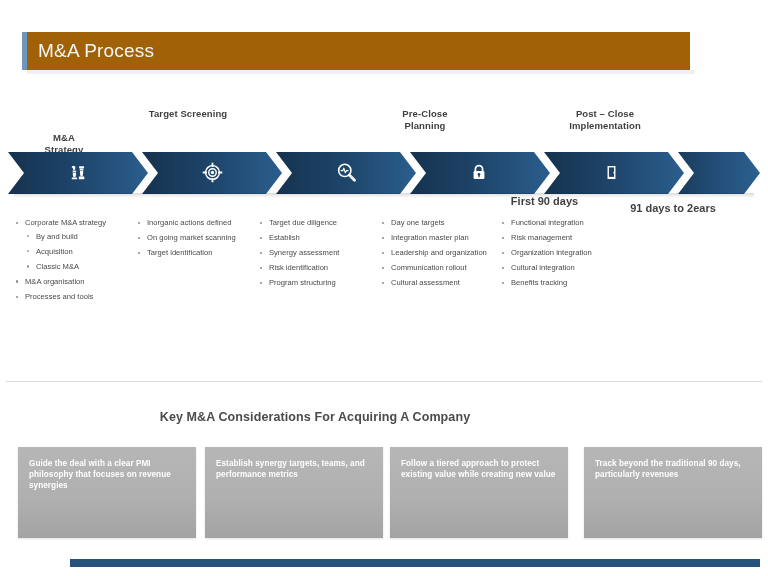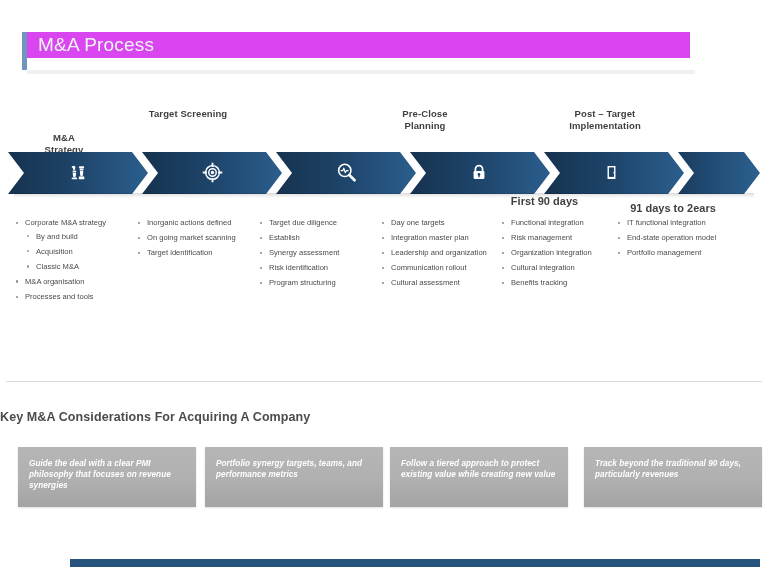--- a/index.html
+++ b/index.html
@@ -8,22 +8,22 @@
     background:#ffffff;
     font-family:"Liberation Sans", sans-serif;
     color:#3a3a3a;
     overflow:hidden;
     position:relative;
   }
   .slide{position:absolute;inset:0;}
 
   
   .titlebar{
-    position:absolute;left:22px;top:32px;width:668px;height:26px;
-    background:#d946ef;
+    position:absolute;left:22px;top:32px;width:668px;height:38px;
+    background:#a16207;
     display:flex;align-items:center;
   }
   .titlebar-accent{
     position:absolute;left:22px;top:32px;width:5px;height:38px;
     background:#6f95bd;
   }
   .titlebar-shadow{
     position:absolute;left:27px;top:70px;width:668px;height:4px;
     background:#eef1f4;
   }
@@ -102,30 +102,30 @@
 
   
   .divider{
     position:absolute;left:6px;top:381px;width:756px;height:1px;
     background:#d8dcdf;
   }
 
   
   .section-title{
     position:absolute;left:0;top:410px;width:630px;
+    text-align:center;
     font-size:12.5px;font-weight:bold;color:#4b4b4b;
     letter-spacing:.1px;
   }
 
   .cards{position:absolute;left:0;top:447px;width:768px;height:82px;}
   .card{
-    position:absolute;top:0;height:60px;
+    position:absolute;top:0;height:91px;
     background:linear-gradient(to bottom,#b6b6b6 0%,#b0b0b0 55%,#a3a3a3 100%);
     box-shadow:0 1px 2px rgba(0,0,0,.12);
-    font-style:italic;
   }
   .card-text{
     position:absolute;left:11px;top:11px;right:10px;
     color:#ffffff;
     font-size:8.2px;
     font-weight:bold;
     line-height:11px;
     letter-spacing:.05px;
   }
 
@@ -152,21 +152,21 @@
       <div>Strategy</div>
     </div>
     <div class="phase-head" style="left:130px;width:116px;">
       <div>Target Screening</div>
     </div>
     <div class="phase-head" style="left:370px;width:110px;">
       <div>Pre-Close</div>
       <div>Planning</div>
     </div>
     <div class="phase-head" style="left:520px;width:170px;">
-      <div>Post – Target</div>
+      <div>Post – Close</div>
       <div>Implementation</div>
     </div>
   </div>
 
   <div class="chevron-band">
 
     <div class="chev" style="left:0px;width:140px;
          background:linear-gradient(to right,#16334f 0%,#1d4368 45%,#2b5e8d 100%);
          clip-path:polygon(0 0, 124px 0, 140px 50%, 124px 100%, 0 100%, 16px 50%);">
       <div class="chev-inner">
@@ -311,39 +311,32 @@
     <div class="col" style="left:500px;width:104px;">
       <ul class="bl">
         <li><span>Functional integration</span></li>
         <li><span>Risk management</span></li>
         <li><span>Organization integration</span></li>
         <li><span>Cultural integration</span></li>
         <li><span>Benefits tracking</span></li>
       </ul>
     </div>
 
-    <div class="col" style="left:616px;width:104px;">
-      <ul class="bl">
-        <li><span>IT functional integration</span></li>
-        <li><span>End-state operation model</span></li>
-        <li><span>Portfolio management</span></li>
-      </ul>
-    </div>
   </div>
 
   <div class="divider"></div>
 
   <div class="section-title">Key M&amp;A Considerations For Acquiring A Company</div>
 
   <div class="cards">
     <div class="card" style="left:18px;width:178px;">
       <div class="card-text">Guide  the deal with a clear PMI philosophy  that focuses on revenue synergies</div>
     </div>
     <div class="card" style="left:205px;width:178px;">
-      <div class="card-text">Portfolio  synergy targets, teams, and performance metrics</div>
+      <div class="card-text">Establish  synergy targets, teams, and performance metrics</div>
     </div>
     <div class="card" style="left:390px;width:178px;">
       <div class="card-text">Follow a tiered approach to protect existing value while creating new value</div>
     </div>
     <div class="card" style="left:584px;width:178px;">
       <div class="card-text">Track beyond  the traditional 90 days, particularly revenues</div>
     </div>
   </div>
 
   <div class="bottombar"></div>

